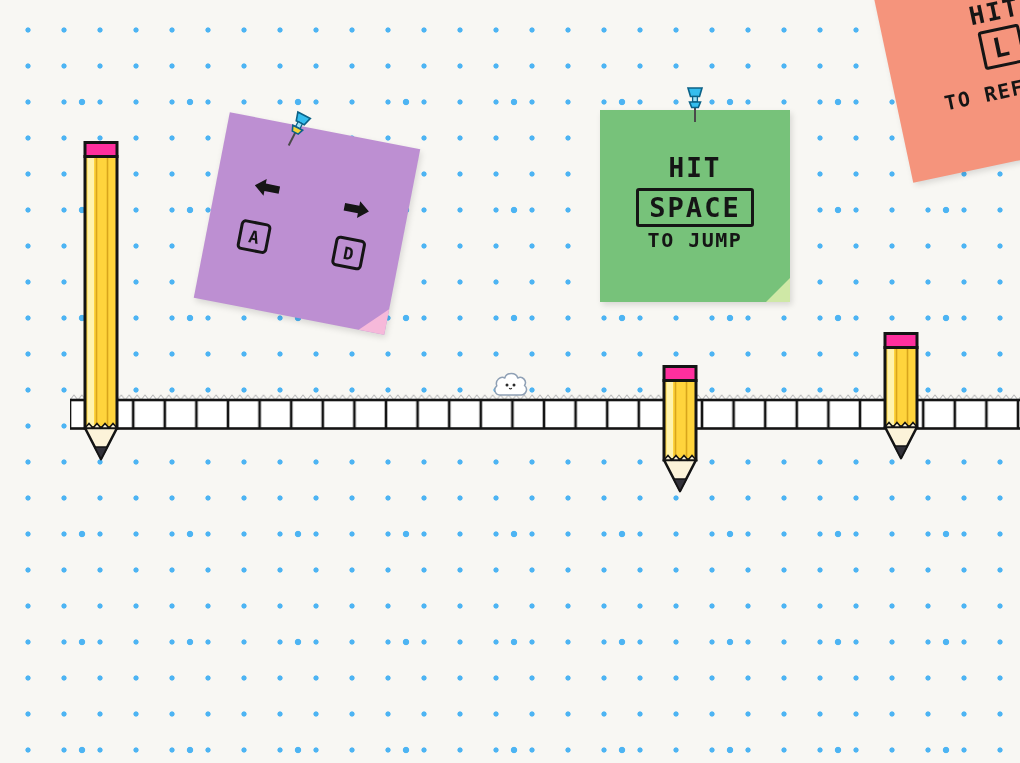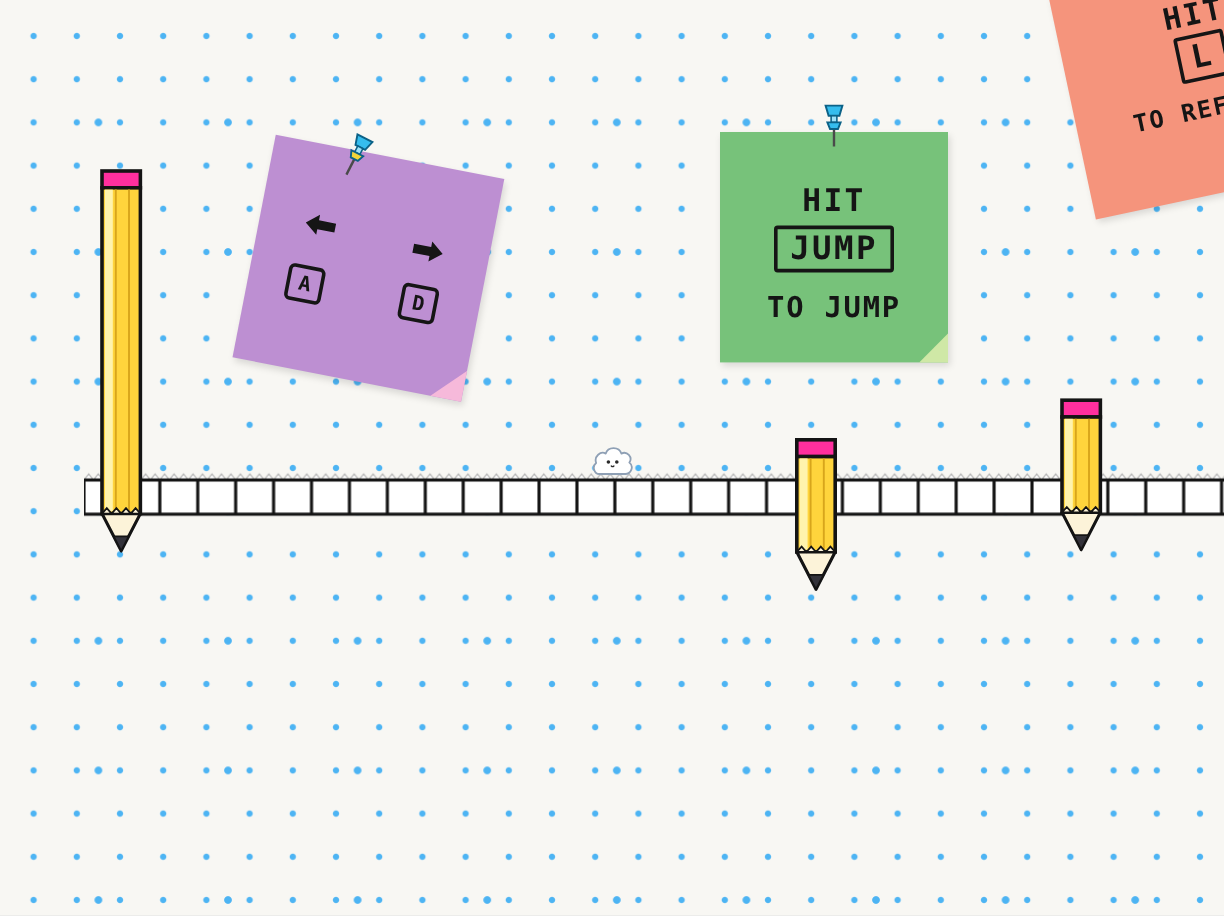--- a/index.html
+++ b/index.html
@@ -43,22 +43,22 @@
   .pin-green  { left:83px; top:-24px; }
 
   
   .note-col { position:absolute; inset:0; display:flex; flex-direction:column; align-items:center; color:#151515; }
   .note-green .note-col  { padding-top:44px; }
   .note-orange .note-col { padding-top:26px; }
 
   .hit-line   { font-weight:bold; font-size:26px; line-height:28px; letter-spacing:2px; }
   .keybox-big { font-weight:bold; font-size:27px; line-height:29px; letter-spacing:2px;
                 border:3.5px solid #151515; border-radius:3px; padding:2px 10px; margin-top:6px; }
-  .sub-line   { font-weight:bold; font-size:24px; line-height:23px; letter-spacing:1.5px;
-                margin-top:18px; white-space:nowrap; }
+  .sub-line   { font-weight:bold; font-size:20px; line-height:23px; letter-spacing:1.5px;
+                margin-top:2px; white-space:nowrap; }
   .note-orange .hit-line   { font-size:25px; }
   .note-orange .keybox-big { margin-top:2px; padding:2px 9px; }
   .note-orange .sub-line   { margin-top:13px; font-size:20px; }
 
   .arrow { position:absolute; width:28px; height:20px; }
   .arrow-l { left:37px; top:57px; }
   .arrow-r { left:129px; top:61px; }
   .keybox-small { position:absolute; width:31px; height:31px; border:3px solid #151515; border-radius:5px;
                   display:flex; align-items:center; justify-content:center;
                   font-size:17px; font-weight:bold; color:#151515; }
@@ -158,21 +158,21 @@
     <div class="pin pin-green">
       <svg width="24" height="40" viewBox="0 0 24 40">
         <path d="M12 21 L12 36" stroke="#4a4a4a" stroke-width="2"></path>
         <path d="M5 2 L19 2 L16.5 10.5 L7.5 10.5 Z" fill="#35bdee" stroke="#0c6287" stroke-width="1.6"></path>
         <rect x="9.6" y="10.5" width="4.8" height="5.5" fill="#9fe2f8" stroke="#0c6287" stroke-width="1.3"></rect>
         <path d="M6.5 16 L17.5 16 L15.3 21.5 L8.7 21.5 Z" fill="#35bdee" stroke="#0c6287" stroke-width="1.6"></path>
       </svg>
     </div>
     <div class="note-col">
       <div class="hit-line">HIT</div>
-      <div class="keybox-big">JUMP</div>
+      <div class="keybox-big">SPACE</div>
       <div class="sub-line">TO JUMP</div>
     </div>
     <div class="fold"></div>
   </div>
 
   <div class="note note-orange">
     <div class="note-col">
       <div class="hit-line">HIT</div>
       <div class="keybox-big">L</div>
       <div class="sub-line">TO REFRESH</div>

